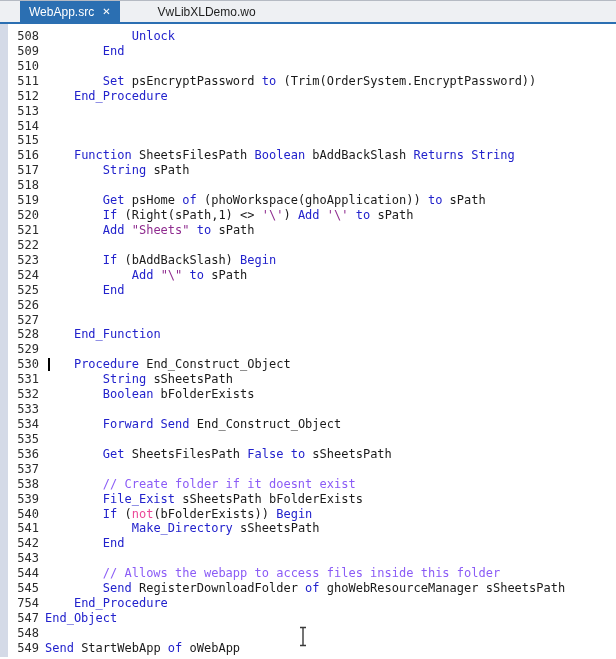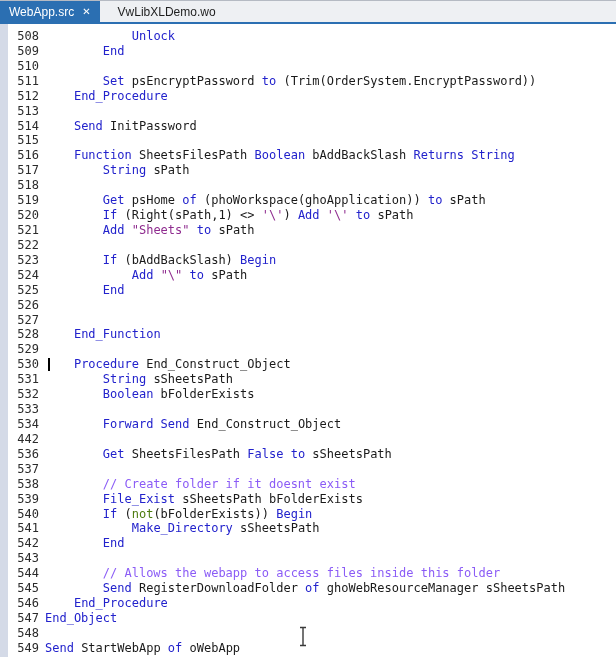--- a/index.html
+++ b/index.html
@@ -2,41 +2,41 @@
 <html><head>
 <meta charset="utf-8">
 <style>
   * { margin:0; padding:0; box-sizing:border-box; }
   html,body { width:616px; height:659px; overflow:hidden; background:#ffffff;
               font-family:"Liberation Sans", sans-serif; }
 
   
   .tabbar { display:flex; align-items:stretch; height:22px; background:#eef0f3;
             border-top:1px solid #b5bac3; }
-  .tab { display:flex; align-items:center; font-size:12px; cursor:default; }
+  .tab { display:flex; align-items:center; font-size:12px; cursor:default;margin-left:20px; }
   .tab.active { background:#2b6fb2; color:#ffffff; padding:0 9px; }
   .tab.active .close { margin-left:8px; font-size:10px; color:#ffffff; }
   .tab.inactive { color:#1e1e1e; padding:0 18px; }
   .tab-underline { height:2px; background:#2b6fb2; width:100%; }
 
   
   .editor { position:relative; width:491px; height:633px; background:#ffffff;
             font-family:"DejaVu Sans Mono","Liberation Mono",monospace; font-size:12px; }
   .margin-strip { position:absolute; left:0; top:0; width:8px; height:100%;
                   background:#d4dae7; }
   .lines { position:absolute; left:8px; top:5px; right:0; }
   .row { display:flex; height:14.93px; line-height:14.93px; position:relative;
          white-space:pre; }
   .ln { width:31px; text-align:right; color:#2b2b2b; flex:0 0 31px; }
   .code { padding-left:6px; color:#1a1a1a; }
   .t-k { color:#2222cc; }
   .t-p { color:#1a1a1a; }
   .t-s { color:#8f2c8f; }
   .t-c { color:#8b5cf6; }
-  .t-f { color:#4d7c0f; }
+  .t-f { color:#ec4899; }
   .caret { position:absolute; left:40px; top:1px; width:2px; height:13px;
            background:#000000; }
 
   
   .ibeam { position:absolute; left:298px; top:602px; width:10px; height:21px; }
 </style>
 </head>
 <body>
 
 <div>
@@ -54,53 +54,53 @@
 
 <div class="editor">
   <div class="margin-strip" style="background: rgb(212, 218, 231);"></div>
   <div class="lines">
       <div class="row"><span class="ln">508</span><span class="code"><span class="t-p">            </span><span class="t-k">Unlock</span></span></div>
       <div class="row"><span class="ln">509</span><span class="code"><span class="t-p">        </span><span class="t-k">End</span></span></div>
       <div class="row"><span class="ln">510</span><span class="code"></span></div>
       <div class="row"><span class="ln">511</span><span class="code"><span class="t-p">        </span><span class="t-k">Set</span><span class="t-p"> psEncryptPassword </span><span class="t-k">to</span><span class="t-p"> (Trim(OrderSystem.EncryptPassword))</span></span></div>
       <div class="row"><span class="ln">512</span><span class="code"><span class="t-p">    </span><span class="t-k">End_Procedure</span></span></div>
       <div class="row"><span class="ln">513</span><span class="code"></span></div>
-      <div class="row"><span class="ln">514</span><span class="code"><span class="t-p">    </span><span class="t-k">Send</span><span class="t-p"> InitPassword</span></span></div>
+      <div class="row"><span class="ln">514</span></div>
       <div class="row"><span class="ln">515</span><span class="code"></span></div>
       <div class="row"><span class="ln">516</span><span class="code"><span class="t-p">    </span><span class="t-k">Function</span><span class="t-p"> SheetsFilesPath </span><span class="t-k">Boolean</span><span class="t-p"> bAddBackSlash </span><span class="t-k">Returns</span><span class="t-p"> </span><span class="t-k">String</span></span></div>
       <div class="row"><span class="ln">517</span><span class="code"><span class="t-p">        </span><span class="t-k">String</span><span class="t-p"> sPath</span></span></div>
       <div class="row"><span class="ln">518</span><span class="code"></span></div>
       <div class="row"><span class="ln">519</span><span class="code"><span class="t-p">        </span><span class="t-k">Get</span><span class="t-p"> psHome </span><span class="t-k">of</span><span class="t-p"> (phoWorkspace(ghoApplication)) </span><span class="t-k">to</span><span class="t-p"> sPath</span></span></div>
       <div class="row"><span class="ln">520</span><span class="code"><span class="t-p">        </span><span class="t-k">If</span><span class="t-p"> (Right(sPath,1) &lt;&gt; </span><span class="t-s">'\'</span><span class="t-p">) </span><span class="t-k">Add</span><span class="t-p"> </span><span class="t-s">'\'</span><span class="t-p"> </span><span class="t-k">to</span><span class="t-p"> sPath</span></span></div>
       <div class="row"><span class="ln">521</span><span class="code"><span class="t-p">        </span><span class="t-k">Add</span><span class="t-p"> </span><span class="t-s">"Sheets"</span><span class="t-p"> </span><span class="t-k">to</span><span class="t-p"> sPath</span></span></div>
       <div class="row"><span class="ln">522</span><span class="code"></span></div>
       <div class="row"><span class="ln">523</span><span class="code"><span class="t-p">        </span><span class="t-k">If</span><span class="t-p"> (bAddBackSlash) </span><span class="t-k">Begin</span></span></div>
       <div class="row"><span class="ln">524</span><span class="code"><span class="t-p">            </span><span class="t-k">Add</span><span class="t-p"> </span><span class="t-s">"\"</span><span class="t-p"> </span><span class="t-k">to</span><span class="t-p"> sPath</span></span></div>
       <div class="row"><span class="ln">525</span><span class="code"><span class="t-p">        </span><span class="t-k">End</span></span></div>
       <div class="row"><span class="ln">526</span><span class="code"></span></div>
       <div class="row"><span class="ln">527</span></div>
       <div class="row"><span class="ln">528</span><span class="code"><span class="t-p">    </span><span class="t-k">End_Function</span></span></div>
       <div class="row"><span class="ln">529</span><span class="code"></span></div>
       <div class="row"><span class="ln">530</span><span class="caret"></span><span class="code"><span class="t-p">    </span><span class="t-k">Procedure</span><span class="t-p"> End_Construct_Object</span></span></div>
       <div class="row"><span class="ln">531</span><span class="code"><span class="t-p">        </span><span class="t-k">String</span><span class="t-p"> sSheetsPath</span></span></div>
       <div class="row"><span class="ln">532</span><span class="code"><span class="t-p">        </span><span class="t-k">Boolean</span><span class="t-p"> bFolderExists</span></span></div>
       <div class="row"><span class="ln">533</span><span class="code"></span></div>
       <div class="row"><span class="ln">534</span><span class="code"><span class="t-p">        </span><span class="t-k">Forward</span><span class="t-p"> </span><span class="t-k">Send</span><span class="t-p"> End_Construct_Object</span></span></div>
-      <div class="row"><span class="ln">442</span><span class="code"></span></div>
+      <div class="row"><span class="ln">535</span><span class="code"></span></div>
       <div class="row"><span class="ln">536</span><span class="code"><span class="t-p">        </span><span class="t-k">Get</span><span class="t-p"> SheetsFilesPath </span><span class="t-k">False</span><span class="t-p"> </span><span class="t-k">to</span><span class="t-p"> sSheetsPath</span></span></div>
       <div class="row"><span class="ln">537</span><span class="code"></span></div>
       <div class="row"><span class="ln">538</span><span class="code"><span class="t-p">        </span><span class="t-c">// Create folder if it doesnt exist</span></span></div>
       <div class="row"><span class="ln">539</span><span class="code"><span class="t-p">        </span><span class="t-k">File_Exist</span><span class="t-p"> sSheetsPath bFolderExists</span></span></div>
       <div class="row"><span class="ln">540</span><span class="code"><span class="t-p">        </span><span class="t-k">If</span><span class="t-p"> (</span><span class="t-f">not</span><span class="t-p">(bFolderExists)) </span><span class="t-k">Begin</span></span></div>
       <div class="row"><span class="ln">541</span><span class="code"><span class="t-p">            </span><span class="t-k">Make_Directory</span><span class="t-p"> sSheetsPath</span></span></div>
       <div class="row"><span class="ln">542</span><span class="code"><span class="t-p">        </span><span class="t-k">End</span></span></div>
       <div class="row"><span class="ln">543</span><span class="code"></span></div>
       <div class="row"><span class="ln">544</span><span class="code"><span class="t-p">        </span><span class="t-c">// Allows the webapp to access files inside this folder</span></span></div>
       <div class="row"><span class="ln">545</span><span class="code"><span class="t-p">        </span><span class="t-k">Send</span><span class="t-p"> RegisterDownloadFolder </span><span class="t-k">of</span><span class="t-p"> ghoWebResourceManager sSheetsPath</span></span></div>
-      <div class="row"><span class="ln">546</span><span class="code"><span class="t-p">    </span><span class="t-k">End_Procedure</span></span></div>
+      <div class="row"><span class="ln">754</span><span class="code"><span class="t-p">    </span><span class="t-k">End_Procedure</span></span></div>
       <div class="row"><span class="ln">547</span><span class="code"><span class="t-k">End_Object</span></span></div>
       <div class="row"><span class="ln">548</span><span class="code"></span></div>
       <div class="row"><span class="ln">549</span><span class="code"><span class="t-k">Send</span><span class="t-p"> StartWebApp </span><span class="t-k">of</span><span class="t-p"> oWebApp</span></span></div>
     </div>
   <svg class="ibeam" viewBox="0 0 10 21" width="10" height="21">
     <path d="M2 1.5 H8 M5 1.5 V19.5 M2 19.5 H8" stroke="#3a3a3a" stroke-width="1.4" fill="none"></path>
   </svg>
 </div>
 
 </body></html>

